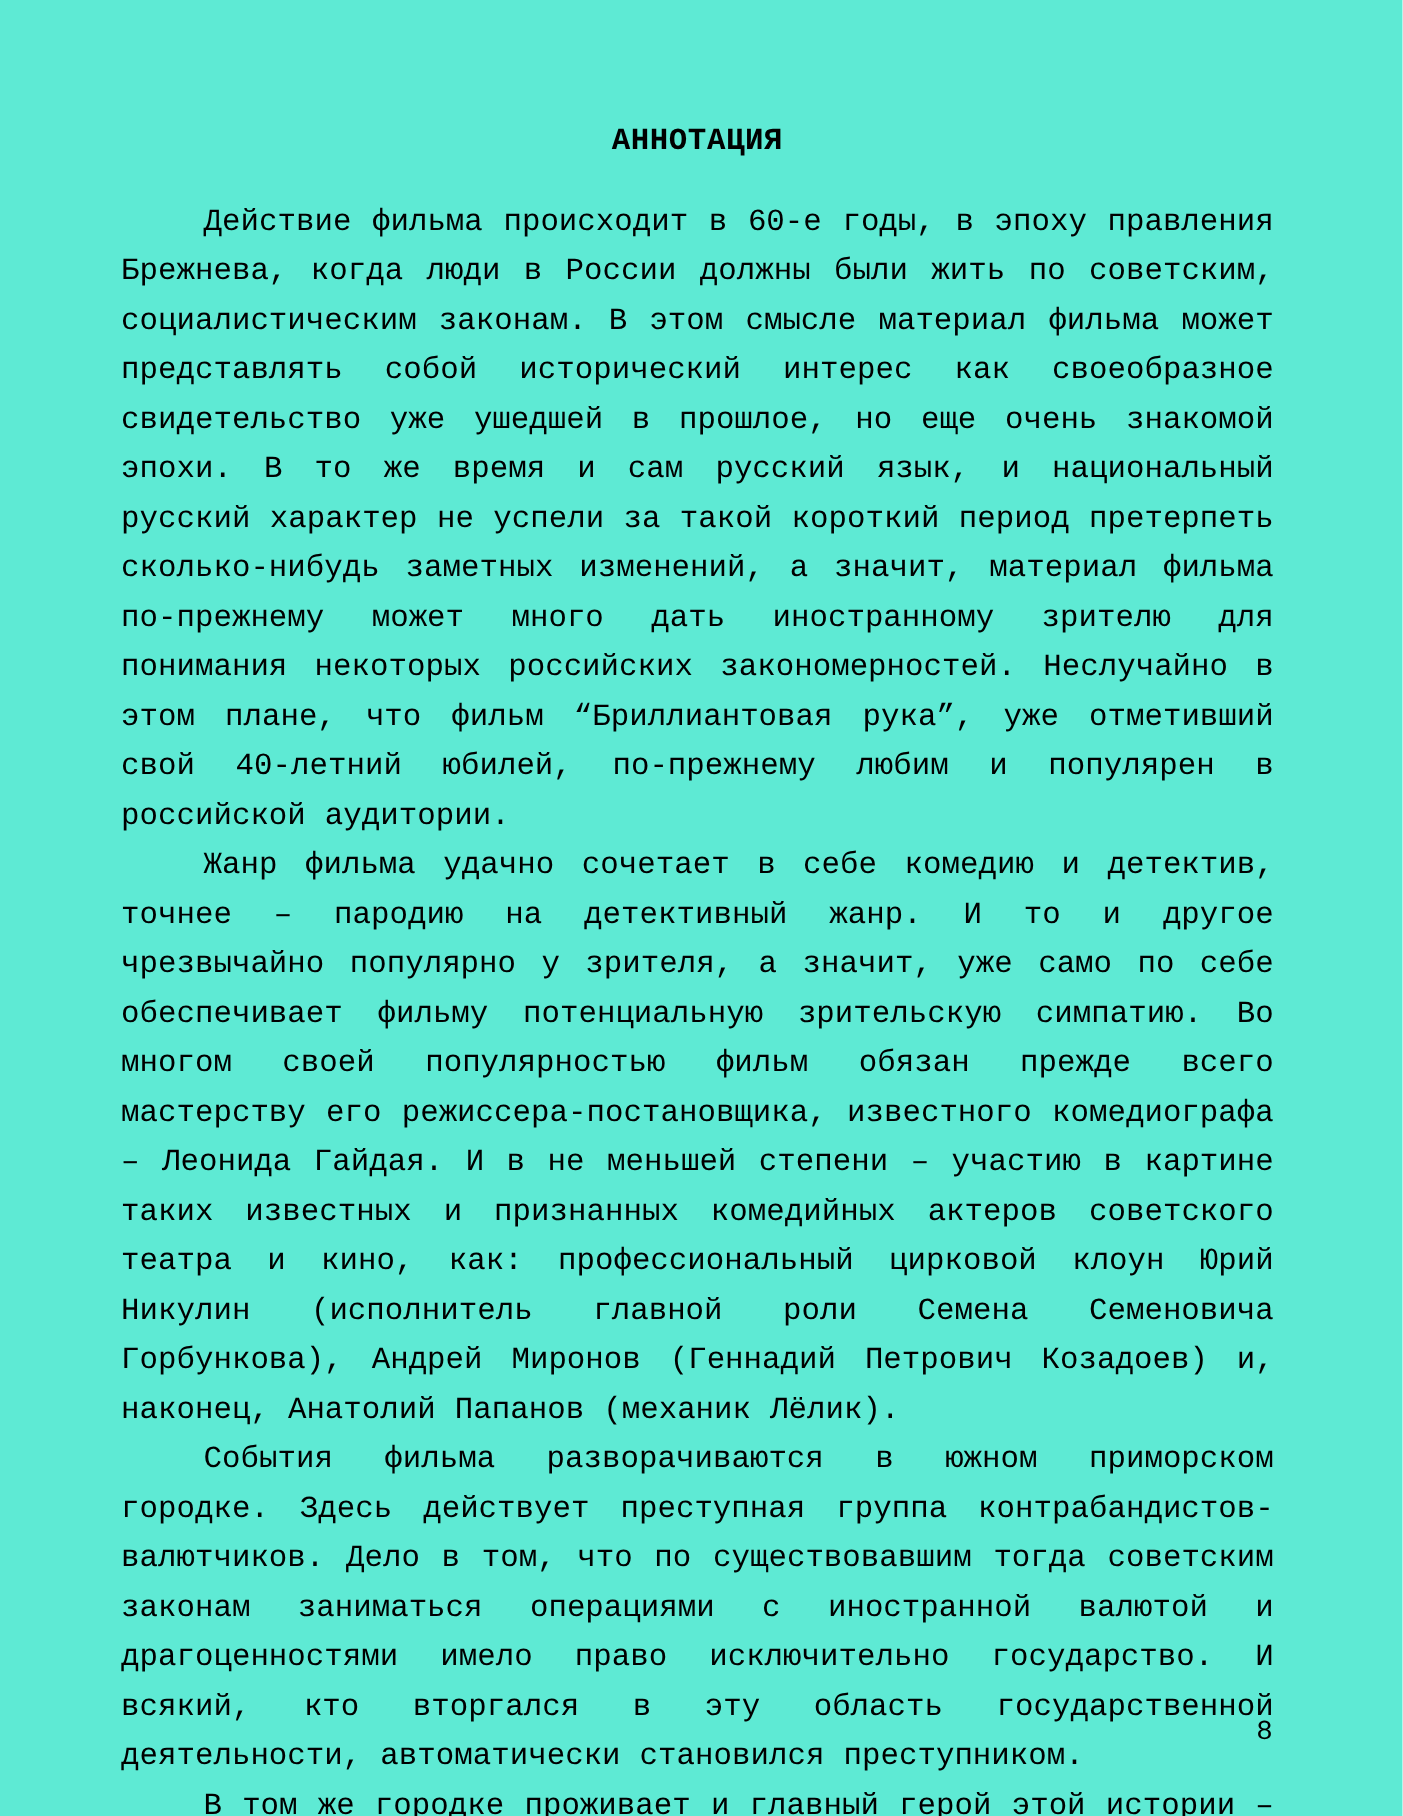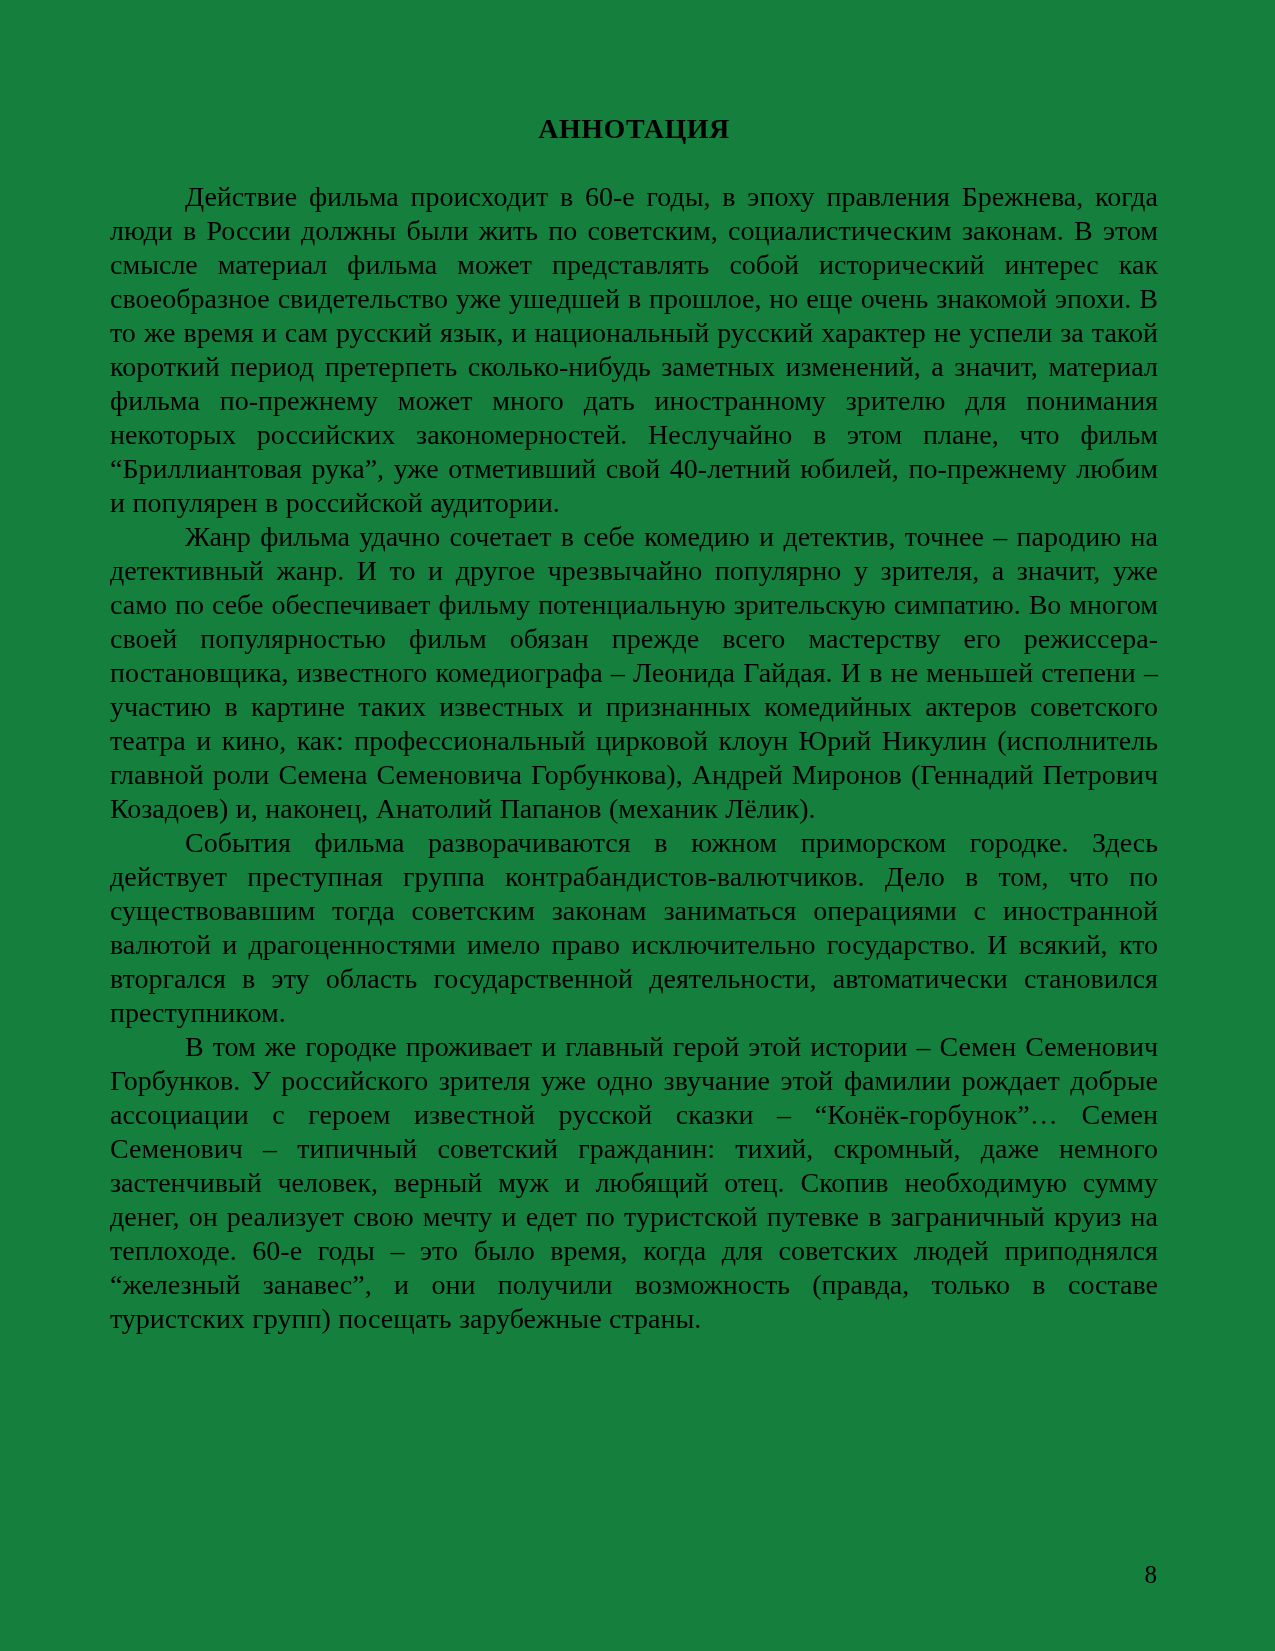--- a/index.html
+++ b/index.html
@@ -4,43 +4,43 @@
 <style>
   html, body {
     margin: 0;
     padding: 0;
     background: #ffffff;
   }
   .page {
     position: relative;
     width: 1275px;
     height: 1651px;
-    background: #15803d;
+    background: #5eead4;
     color: #000000;
-    font-family: Liberation Serif, serif;
+    font-family: Liberation Mono, monospace;
     overflow: hidden;
   }
   .content {
     position: absolute;
     left: 110px;
     top: 112px;
     width: 1048px;
   }
   .doc-title {
     margin: 0 0 34px 0;
     font-size: 28px;
     line-height: 34px;
     font-weight: bold;
     text-align: center;
     letter-spacing: 0.5px;
   }
   .para {
     margin: 0;
     font-size: 28px;
-    line-height: 34px;
+    line-height: 45px;
     text-align: justify;
     text-indent: 75px;
     word-spacing: 0.5px;
   }
   .page-footer {
     position: absolute;
     top: 1560px;
     right: 118px;
     font-size: 25px;
     line-height: 30px;

